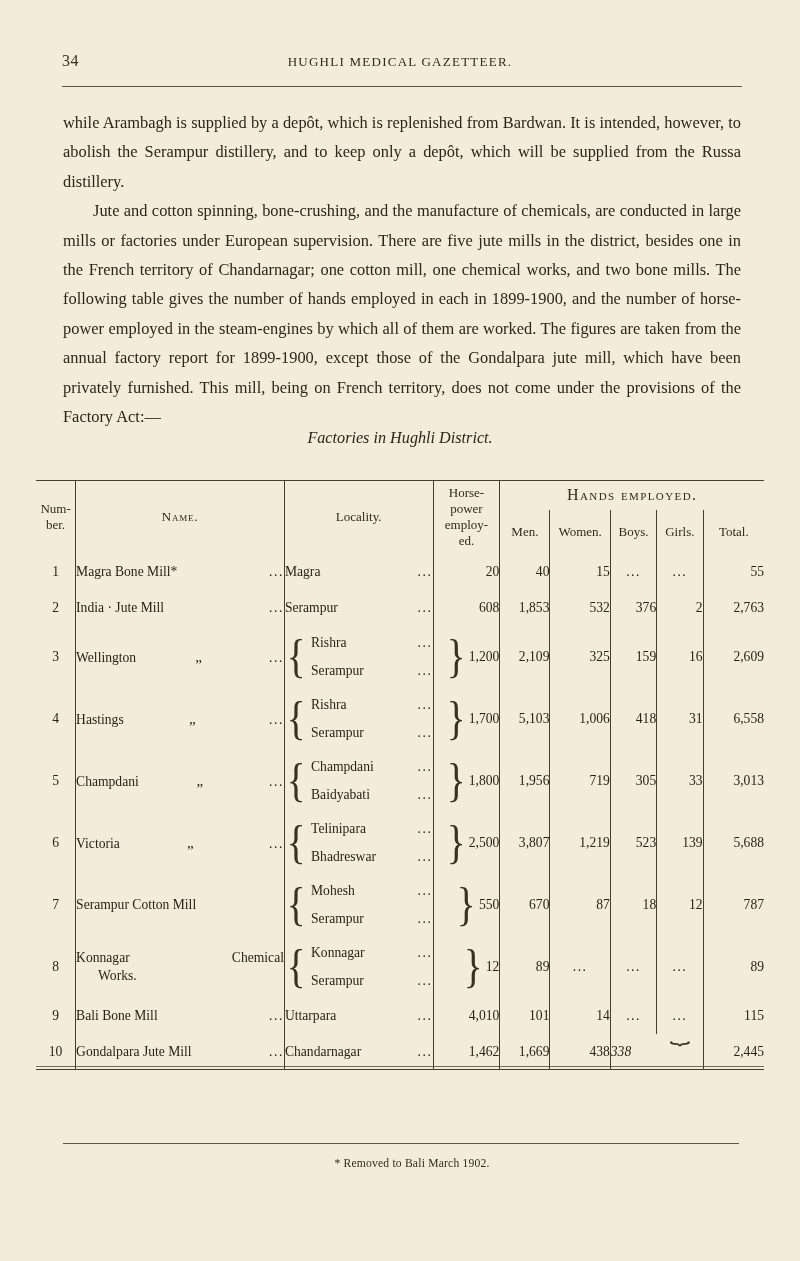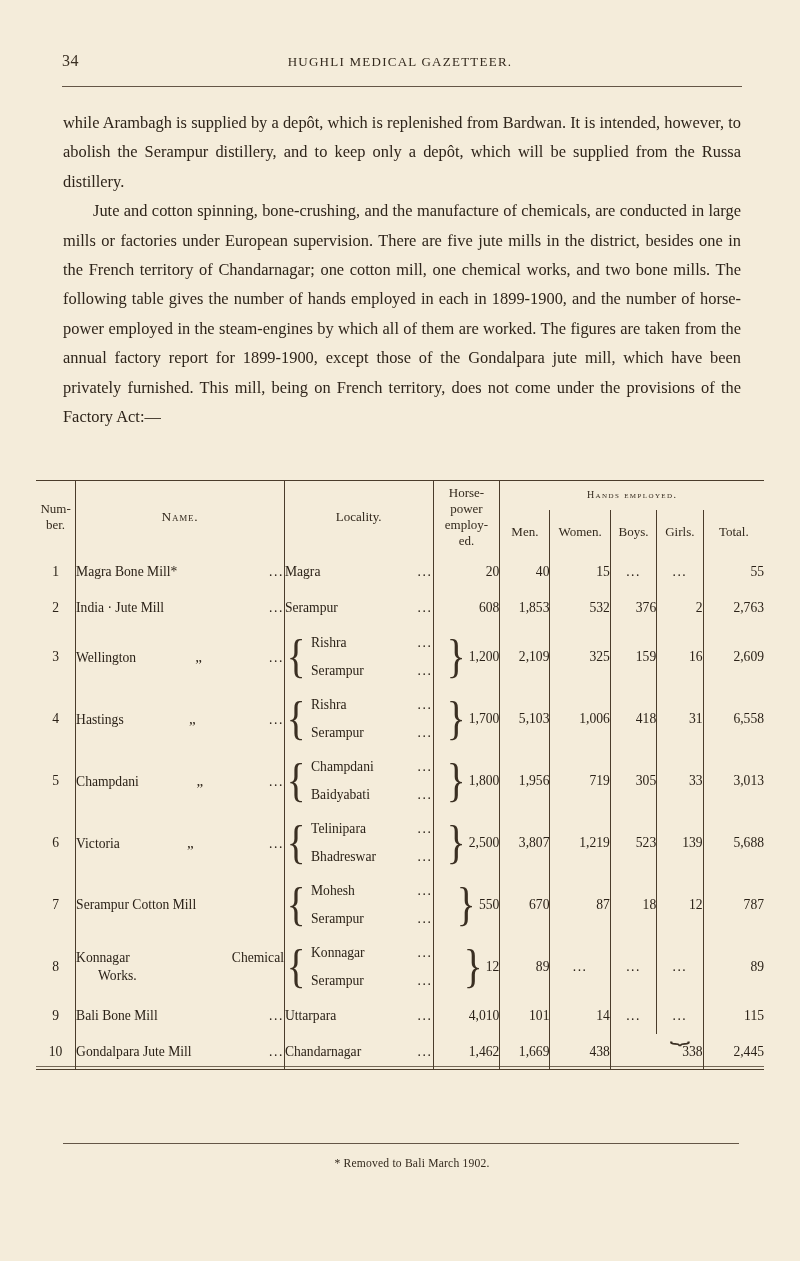--- a/index.html
+++ b/index.html
@@ -128,21 +128,21 @@
     color: #33291d;
   }
   .hd-small-caps {
     font-variant: small-caps;
     letter-spacing: .8px;
     font-size: 13.4px;
   }
   .hd-hands {
     font-variant: small-caps;
     letter-spacing: 1.4px;
-    font-size: 10px;
+    font-size: 16px;
   }
   .hands-rule {
     border-bottom: 1px solid #4a3c2b;
   }
   .hdr-row-bottom th {
     border-bottom: 1px solid #4a3c2b;
   }
 
   td.num {
     text-align: center;
@@ -236,21 +236,22 @@
     position: absolute;
     left: 50%;
     transform: translateX(-50%) scaleY(.62);
     bottom: -16px;
     font-size: 34px;
     line-height: 1;
     color: #3a2f22;
     letter-spacing: 0;
   }
   td.span-bg {
-    text-align: right;
+    text-align: left;
+    font-style: italic;
   }
 
   
   .closing {
     position: absolute;
     top: 1082px;
     left: 63px;
     width: 678px;
   }
   .closing p {
@@ -291,20 +292,21 @@
     <span class="folio">34</span>
     <span class="runtitle">HUGHLI MEDICAL GAZETTEER.</span>
   </div>
   <div class="head-rule"></div>
 
   <div class="bodytext">
     <p>while Arambagh is supplied by a depôt, which is replenished from Bardwan. It is intended, however, to abolish the Serampur distillery, and to keep only a depôt, which will be supplied from the Russa distillery.</p>
     <p class="indent">Jute and cotton spinning, bone-crushing, and the manufacture of chemicals, are conducted in large mills or factories under European supervision. There are five jute mills in the district, besides one in the French territory of Chandarnagar; one cotton mill, one chemical works, and two bone mills. The following table gives the number of hands employed in each in 1899-1900, and the number of horse-power employed in the steam-engines by which all of them are worked. The figures are taken from the annual factory report for 1899-1900, except those of the Gondalpara jute mill, which have been privately furnished. This mill, being on French territory, does not come under the provisions of the Factory Act:—</p>
   </div>
 
+  <div class="tbl-caption">Factories in Hughli District.</div>
 
   <div class="tbl-wrap">
     <div class="frame-top"></div>
     <table class="factories">
       <colgroup>
         <col style="width:40px">
         <col style="width:216px">
         <col style="width:150px">
         <col style="width:68px">
         <col style="width:52px">

